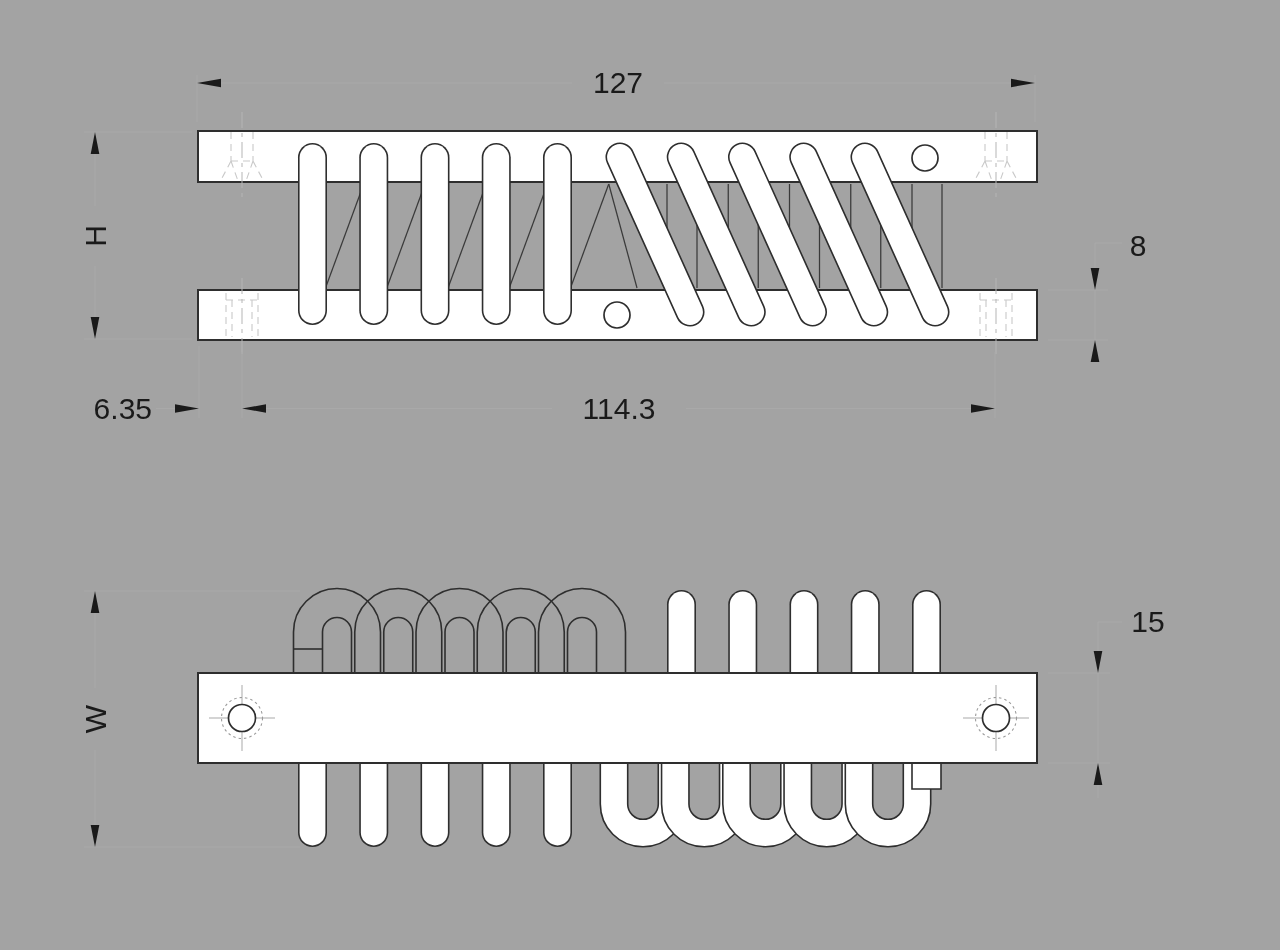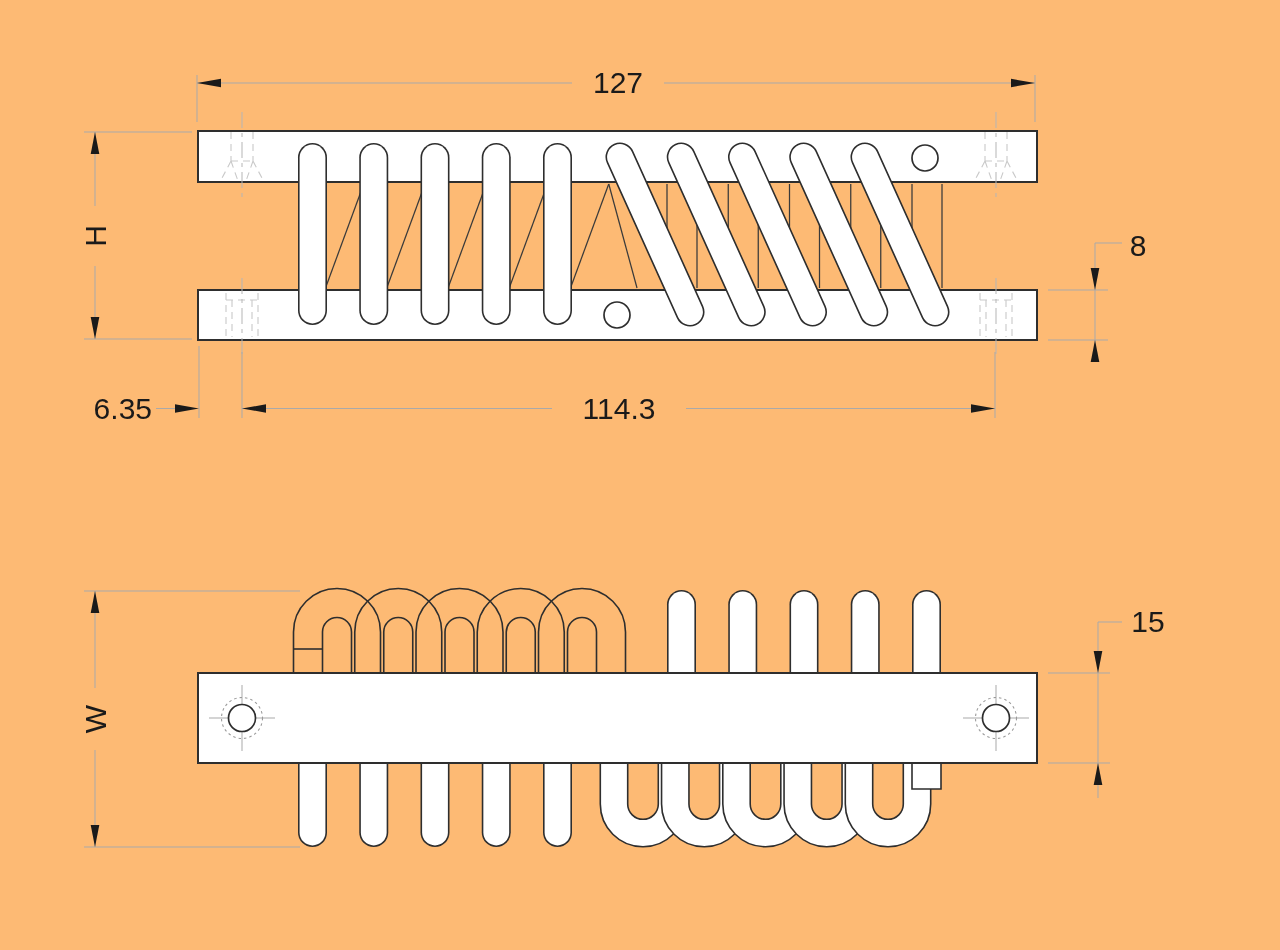--- a/index.html
+++ b/index.html
@@ -1,16 +1,16 @@
 <!DOCTYPE html>
 <html><head>
 <meta charset="utf-8">
 <style>
   html,body{margin:0;padding:0;background:#ffffff;}
-  .page{width:1280px;height:950px;background:#fdba74;position:relative;overflow:hidden;}
+  .page{width:1280px;height:950px;background:#a3a3a3;position:relative;overflow:hidden;}
   svg{display:block;}
   
   .plate{fill:#ffffff;stroke:#2e2e2e;stroke-width:2;}
   .bar{fill:#ffffff;stroke:#2e2e2e;stroke-width:2;}
   .back{stroke:#3a3a3a;stroke-width:1.25;fill:none;}
   .wb{stroke:#2e2e2e;stroke-width:29;stroke-linecap:round;fill:none;}
   .ww{stroke:#ffffff;stroke-width:25.8;stroke-linecap:round;fill:none;}
   .ab{stroke:#2e2e2e;stroke-width:29;fill:none;}
   .aw{stroke:#ffffff;stroke-width:25.8;fill:none;}
   .wire{stroke:#2e2e2e;stroke-width:1.6;fill:none;}

